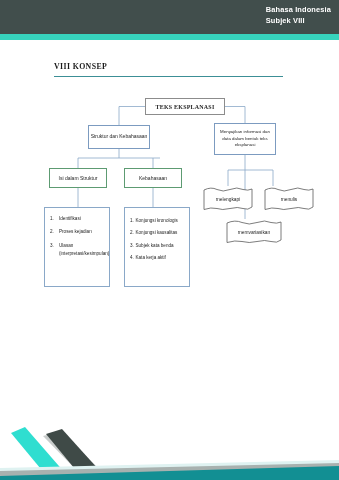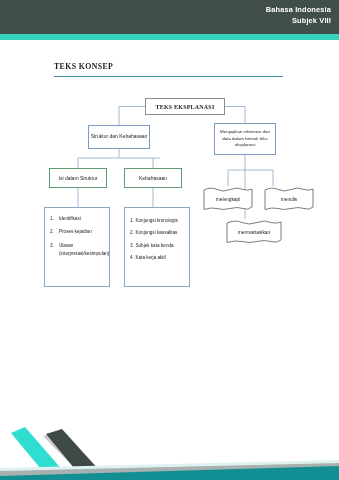--- a/index.html
+++ b/index.html
@@ -20,21 +20,20 @@
     position: absolute;
     left: 0; top: 0;
     width: 339px;
     height: 34px;
     background: #414e4c;
   }
   .header-text {
     position: absolute;
     right: 8px;
     top: 5px;
-    text-align: right;
     color: #ffffff;
     font-size: 7.4px;
     font-weight: bold;
     line-height: 10.5px;
     letter-spacing: 0.15px;
   }
   .header-accent {
     position: absolute;
     left: 0; top: 34px;
     width: 339px;
@@ -205,21 +204,21 @@
 </head>
 <body>
 
 <div class="header-band"></div>
 <div class="header-text">
   <div>Bahasa Indonesia</div>
   <div>Subjek VIII</div>
 </div>
 <div class="header-accent"></div>
 
-<div class="page-title">TEKS KONSEP</div>
+<div class="page-title">VIII KONSEP</div>
 <div class="title-rule"></div>
 
 <div class="map">
 
   <svg width="339" height="480">
     <g stroke="#8aa8c8" stroke-width="0.8" fill="none">
 
       <path d="M145,106.5 L119,106.5 L119,125"></path>
       <path d="M225,106.5 L245,106.5 L245,123"></path>
 

